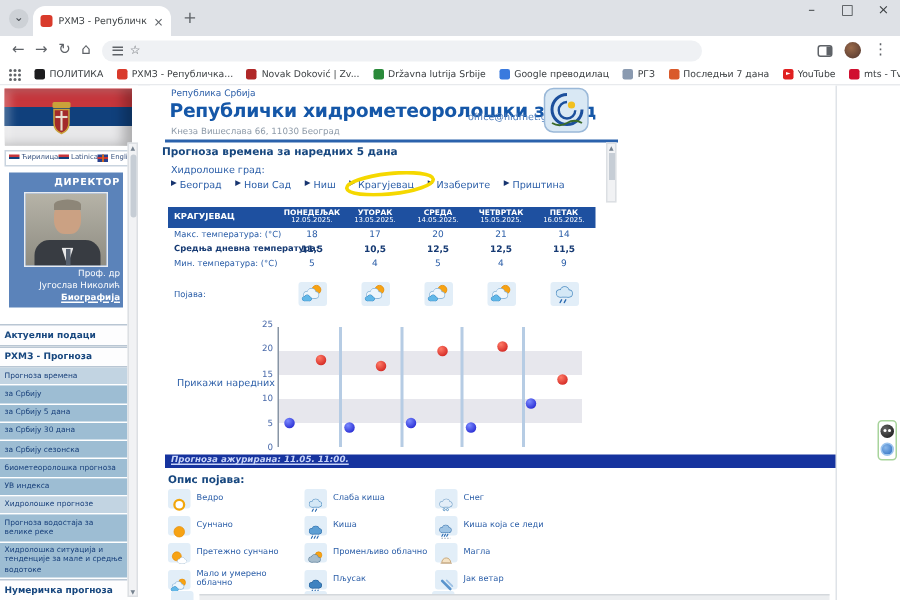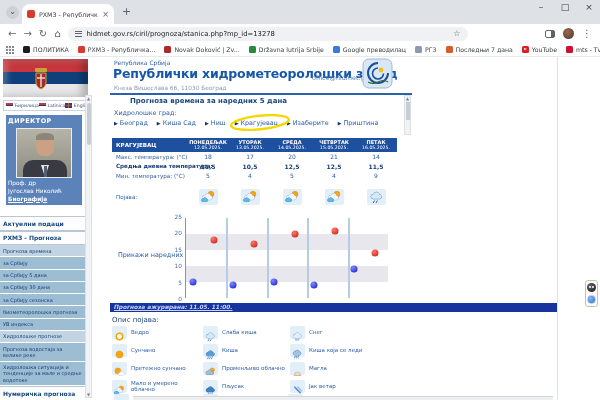--- a/index.html
+++ b/index.html
@@ -35,21 +35,21 @@
   .apps i{width:2px;height:2px;border-radius:50%;background:#5f6368}
 
   
   .sidebar{position:absolute;left:0;top:57px;width:92px;height:343px;background:#fff}
   .flag{margin:2px 4px 0 3px;height:38px;position:relative;background:linear-gradient(#c6363c 0 33%,#10407c 33% 66%,#e8e8ea 66% 100%);box-shadow:inset -6px 0 8px rgba(0,0,0,.25),inset 4px 2px 6px rgba(255,255,255,.25)}
   .flag svg{position:absolute;left:36%;top:18%;width:14px;height:24px}
   .langrow{margin:3px 4px 0 3px;border:1px solid #c9d4df;display:flex;align-items:center;justify-content:space-between;padding:2px 2px;font-size:4.6px;color:#35507e}
   .lang{display:flex;align-items:center;gap:1.5px}
   .mflag{width:7px;height:4.5px;flex:none;background:linear-gradient(#c6363c 0 33%,#10407c 33% 66%,#fff 66% 100%)}
   .mflag.uk{background:linear-gradient(90deg,transparent 41%,#c62 41% 59%,transparent 59%),linear-gradient(0deg,transparent 36%,#c33 36% 64%,transparent 64%),#28408c}
-  .director{margin:4px 10px 0 6px;background:#5b83ba;padding:2px 2px 3px;text-align:left;color:#fff}
+  .director{margin:4px 10px 0 6px;background:#5b83ba;padding:2px 2px 3px;text-align:right;color:#fff}
   .director .dt{font-size:6.4px;font-weight:bold;letter-spacing:.5px}
   .photo{margin:3px auto 2px;width:56px;height:50px;background:linear-gradient(#b6b3a7,#8e8c82);position:relative;border:1px solid #e8ecf2;overflow:hidden}
   .photo .head{position:absolute;left:19px;top:5px;width:18px;height:22px;background:#cba183;border-radius:45% 45% 40% 40%}
   .photo .head::before{content:"";position:absolute;left:0;top:-1px;width:18px;height:7px;background:#8d8678;border-radius:50% 50% 0 0}
   .photo .body{position:absolute;left:6px;bottom:0;width:44px;height:17px;background:#383c42;border-radius:10px 10px 0 0}
   .photo .shirt{position:absolute;left:24px;bottom:0;width:8px;height:12px;background:#e8e8e8;clip-path:polygon(0 0,100% 0,50% 100%)}
   .photo .tie{position:absolute;left:27px;bottom:0;width:2.5px;height:11px;background:#56606e}
   .director .nm{font-size:5.8px;line-height:1.35}
   .director .bio{font-size:5.8px;font-weight:bold;text-decoration:underline}
   .menu{position:absolute;left:0;top:159px;width:85px}
@@ -66,24 +66,24 @@
   .main{position:absolute;left:100px;top:57px;width:458px;height:343px;background:#fff;border-right:1px solid #dfe3e8;overflow:hidden}
   .country{position:absolute;left:14px;top:2px;font-size:6px;color:#2b5ea8}
   .sitetitle{position:absolute;left:13px;top:9px;font-size:12.5px;font-weight:bold;color:#1557a8;letter-spacing:-.2px}
   .email{position:absolute;left:212px;top:17px;font-size:6.4px;color:#4d7cba}
   .logo{position:absolute;left:262px;top:1px;width:31px;height:31px}
   .address{position:absolute;left:14px;top:28px;font-size:5.8px;color:#8d9aa8}
   .hr-blue{position:absolute;left:10px;top:36px;width:302px;height:2px;background:#2b62ac}
   .hf-sb{position:absolute;left:304px;top:38px;width:7px;height:40px;background:#f1f2f4;border:1px solid #dcdfe3}
   .hf-sb .ar{position:absolute;top:0;left:0;width:5px;text-align:center;font-size:4px;color:#76828f}
   .hf-sb .thumb{position:absolute;left:0.5px;top:6px;width:4px;height:18px;background:#c6cdd5}
-  .ptitle{position:absolute;left:30px;top:40px;font-size:7px;font-weight:bold;color:#17477f}
+  .ptitle{position:absolute;left:8px;top:40px;font-size:7px;font-weight:bold;color:#17477f}
   .choose{position:absolute;left:14px;top:52px;font-size:6.4px;color:#2b5ea8}
   .cities{position:absolute;left:14px;top:62px;display:flex;gap:9px;font-size:6.4px}
-  .city{display:flex;align-items:center;gap:2px;color:#2b5ea8;cursor:pointer}
+  .city{display:flex;align-items:flex-start;gap:2px;color:#2b5ea8;cursor:pointer}
   .city .tri{color:#17346f;font-size:5px}
   .city-ellipse{position:absolute;left:128px;top:57px;width:64px;height:17px;pointer-events:none}
 
   
   .wtable{position:absolute;left:12px;top:81px;width:285px;font-size:6px}
   .trow{display:grid;grid-template-columns:75px repeat(5,42px)}
   .trow.head{background:#1e50a0;color:#fff;height:14px;align-items:center}
   .cell{text-align:center}
   .cell.station{text-align:left;padding-left:4px;font-weight:bold;font-size:5.6px}
   .dname{font-size:5px;font-weight:bold;line-height:1.1}
@@ -100,21 +100,21 @@
   .normals{position:absolute;left:18px;top:194px;font-size:6.4px;color:#2b5ea8;cursor:pointer}
   .yax{position:absolute;left:58px;top:157px;width:24px;height:88px;display:flex;flex-direction:column;justify-content:space-between;align-items:flex-end;font-size:5.8px;color:#4a6aaa}
   .plot{position:absolute;left:85px;top:161px;width:203px;height:80px;border-left:1px solid #8895a5;background:linear-gradient(to bottom,#fff 0 16px,#e7e7ed 16px 32px,#fff 32px 48px,#e7e7ed 48px 64px,#fff 64px 80px)}
   .vsep{position:absolute;top:0;width:2px;height:80px;background:#b6cce4}
   .dot{position:absolute;width:7px;height:7px;border-radius:50%;transform:translate(-50%,-50%)}
 
   .updbar{position:absolute;left:10px;top:246px;width:448px;height:9px;background:#16339e;color:#c8d4f8;font-size:5.8px;font-style:italic;font-weight:bold;line-height:9px;padding-left:4px}
   .updbar span{text-decoration:underline}
 
   
-  .ltitle{position:absolute;left:12px;top:259px;font-size:7px;font-weight:normal;color:#17477f}
+  .ltitle{position:absolute;left:12px;top:259px;font-size:7px;font-weight:bold;color:#17477f}
   .legend{position:absolute;left:12px;top:268px;display:flex}
   .lcol{display:flex;flex-direction:column;gap:3.5px}
   .lcol.c1{width:91px}.lcol.c2{width:87px}.lcol.c3{width:130px}
   .litem{display:flex;align-items:center;gap:4px;height:14.5px}
   .litem .wicon{width:15px;height:13px;flex:none}
   .litem .llb{font-size:5.5px;color:#2b5ea8;line-height:1.1}
   .lpartial{position:absolute;left:12px;top:337px;display:flex}
   .lpartial .wicon{width:15px;height:13px}
   .lpartial .wicon:nth-child(1){margin-left:2px}
   .lpartial .wicon:nth-child(2){margin-left:74px}
@@ -151,21 +151,20 @@
     <span class="navic">←</span>
     <span class="navic">→</span>
     <span class="navic">↻</span>
     <span class="navic">⌂</span>
     <div class="omnibox">
       <span class="tune">
           <i></i>
           <i></i>
           <i></i>
         </span>
-      <span class="url">hidmet.gov.rs/ciril/prognoza/stanica.php?mp_id=13278</span>
       <span class="star">☆</span>
     </div>
     <div class="right">
       <span class="sidepanel"></span>
       <span class="avatar"></span>
       <span class="navic">⋮</span>
     </div>
   </div>
 
   <div class="bookmarksbar">
@@ -353,21 +352,21 @@
     <div class="choose">Хидролошке град:</div>
     <div class="cities">
 
         <span class="city">
           <span class="tri">▶</span>
           <span>Београд</span>
         </span>
 
         <span class="city">
           <span class="tri">▶</span>
-          <span>Киша Сад</span>
+          <span>Нови Сад</span>
         </span>
 
         <span class="city">
           <span class="tri">▶</span>
           <span>Ниш</span>
         </span>
 
         <span class="city">
           <span class="tri">▶</span>
           <span>Крагујевац</span>

